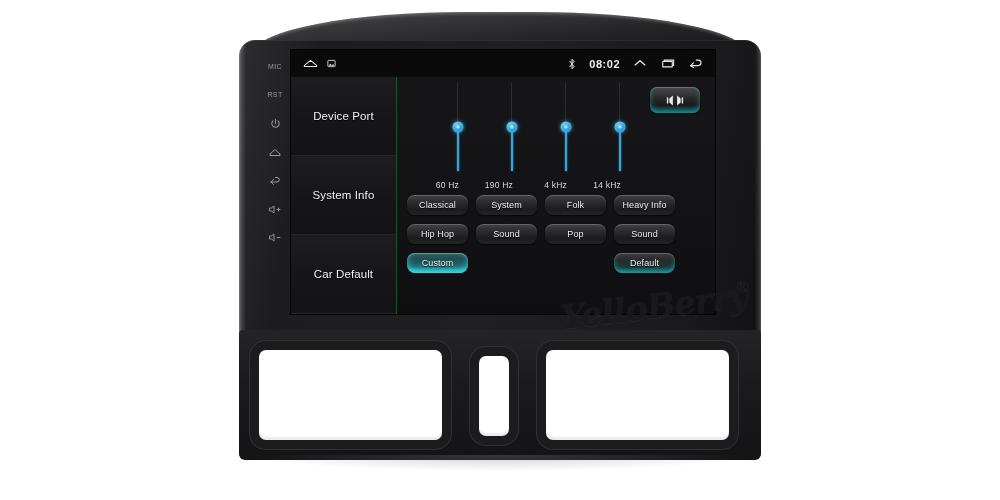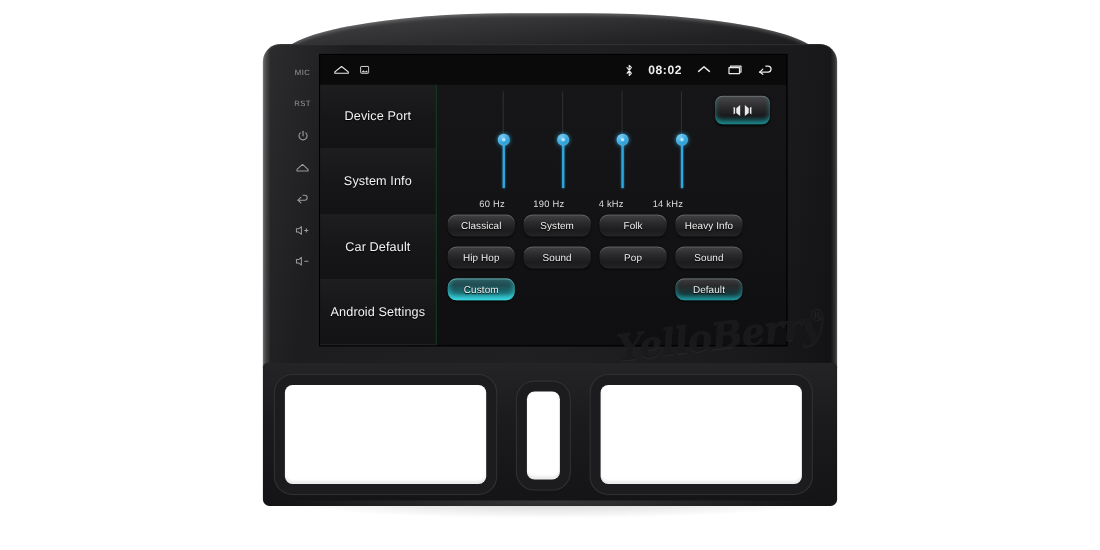--- a/index.html
+++ b/index.html
@@ -251,23 +251,20 @@
 
       <div class="sidebar">
         <div class="side-item">
           <span>Device Port</span>
         </div>
         <div class="side-item">
           <span>System Info</span>
         </div>
         <div class="side-item">
           <span>Car Default</span>
-        </div>
-        <div class="side-item">
-          <span>Android Settings</span>
         </div>
       </div>
 
       <div class="panel">
 
         <div class="balance-btn">
           <svg width="24" height="13" viewBox="0 0 34 18" fill="#eaeaea">
             <path d="M14 2 L14 16 L9 12 L9 6 Z"></path>
             <path d="M7.5 5.5 L5.5 4 L5.5 14 L7.5 12.5 Z"></path>
             <path d="M20 2 L20 16 L25 12 L25 6 Z"></path>

